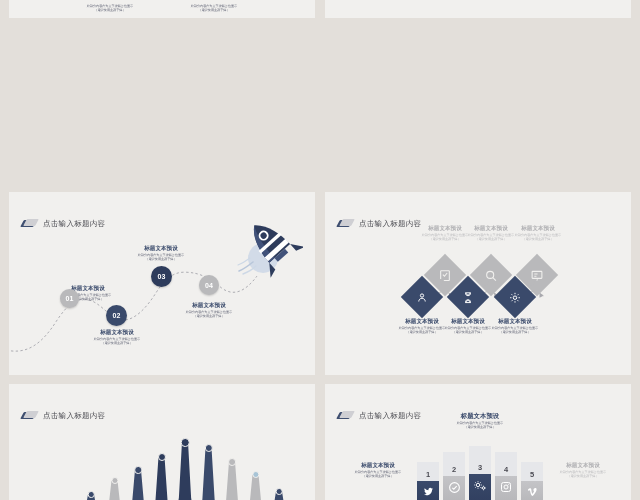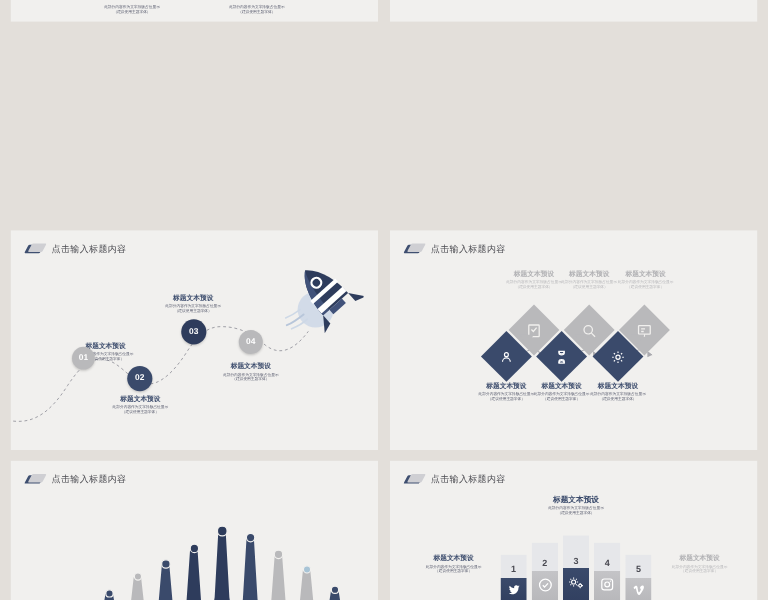--- a/index.html
+++ b/index.html
@@ -19,21 +19,21 @@
     padding:0 9px;
     padding-top:-0px;
     position:relative;
   }
   .slide {
     background:#f1f0ee;
     position:relative;
     overflow:hidden;
   }
   
-  .shdr { position:absolute; left:13px; top:10px; display:flex; align-items:center; gap:5px; }
+  .shdr { position:absolute; left:13px; top:26px; display:flex; align-items:center; gap:5px; }
   .pen-icon { width:16px; height:12px; position:relative; flex:none; }
   .pen-icon .p1 {
     position:absolute; left:0; top:2px; width:13px; height:7px;
     background:#3f4f70; transform:skewX(-28deg); border-radius:1px;
   }
   .pen-icon .p2 {
     position:absolute; left:3px; top:1px; width:12px; height:7px;
     background:#cfcfd3; transform:skewX(-28deg); border-radius:1px;
   }
   .shdr-txt { font-size:7.5px; color:#4a4a50; letter-spacing:.3px; white-space:nowrap; }

